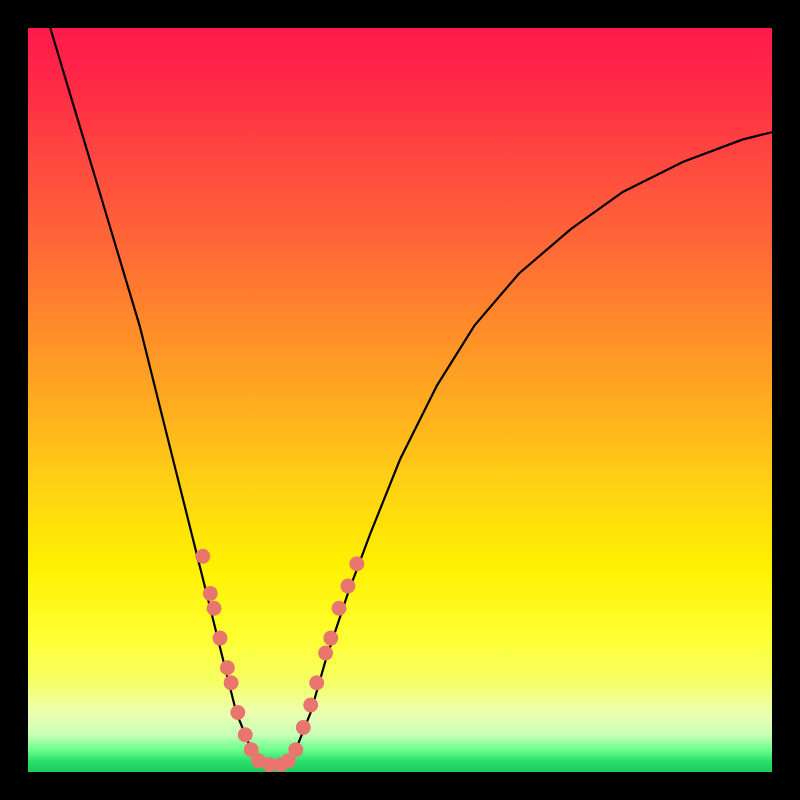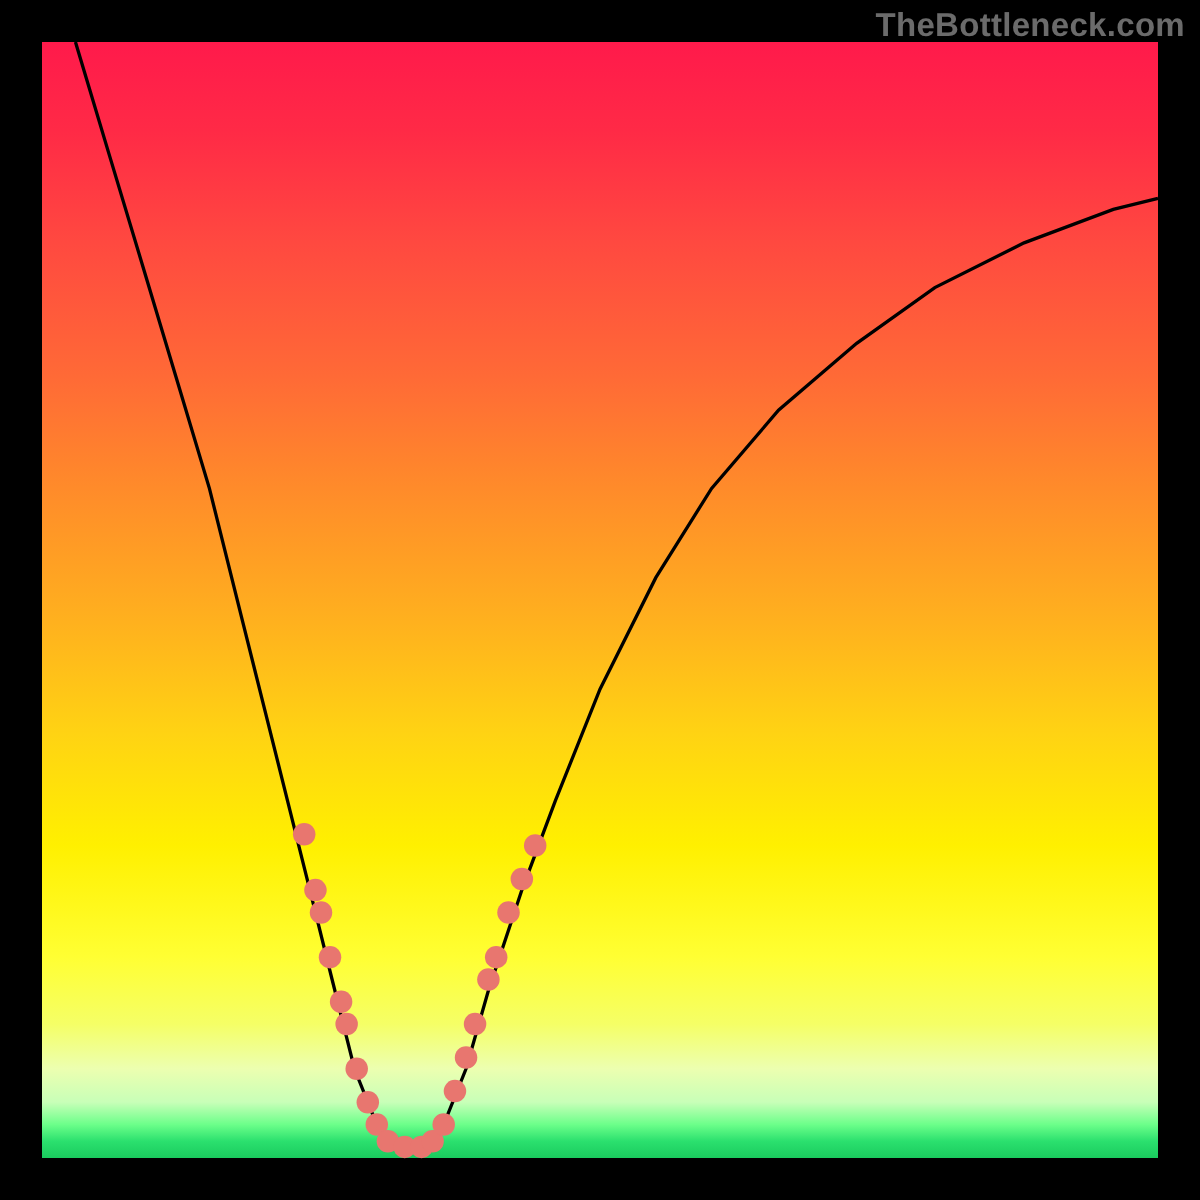--- a/index.html
+++ b/index.html
@@ -100,14 +100,13 @@
           <circle cx="282.7" cy="677.0" r="7.5" class="dot"></circle>
           <circle cx="288.7" cy="654.7" r="7.5" class="dot"></circle>
           <circle cx="297.6" cy="625.0" r="7.5" class="dot"></circle>
           <circle cx="302.8" cy="610.1" r="7.5" class="dot"></circle>
           <circle cx="311.0" cy="580.3" r="7.5" class="dot"></circle>
           <circle cx="319.9" cy="558.0" r="7.5" class="dot"></circle>
           <circle cx="328.8" cy="535.7" r="7.5" class="dot"></circle>
         </g>
     </svg>
   </div>
-  <div class="watermark">TheBottleneck.com</div>
 </div>
 
 </body></html>

